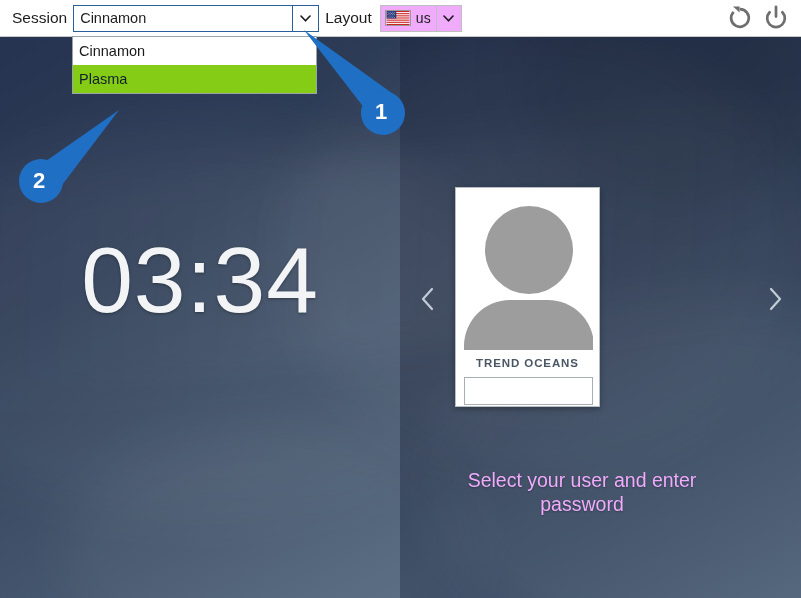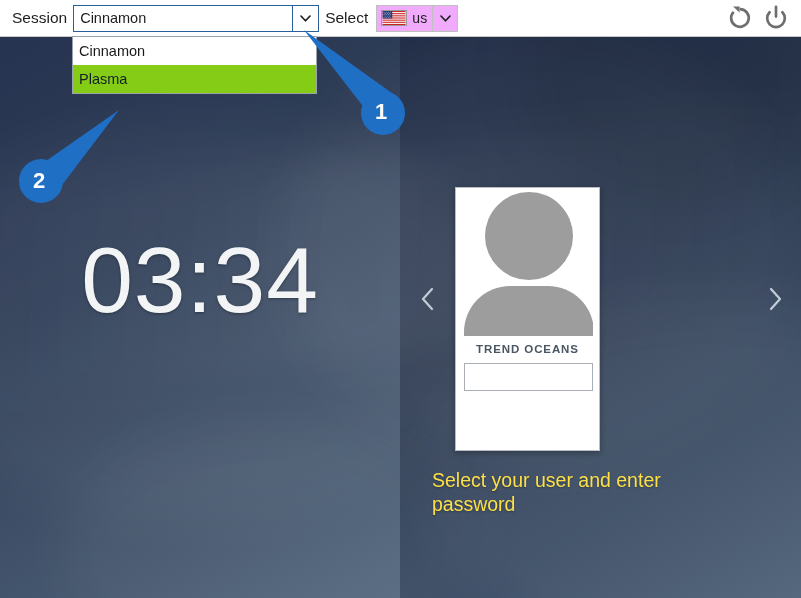--- a/index.html
+++ b/index.html
@@ -222,26 +222,26 @@
     font-weight: 300;
     text-shadow: 0 1px 3px rgba(0,0,0,0.35);
   }
 
   
   .user-card {
     position: absolute;
     left: 455px;
     top: 187px;
     width: 145px;
-    height: 264px;
+    height: 220px;
     background: #ffffff;
     border: 1px solid #b9bec4;
     box-shadow: 0 2px 6px rgba(0,0,0,0.30);
     z-index: 12;
-    padding: 0 8px 0 8px;
+    padding: 14px 8px 0 8px;
   }
   .avatar {
     position: relative;
     width: 129px;
     height: 148px;
     overflow: hidden;
     margin: 0 auto;
   }
   .avatar-head {
     position: absolute;
@@ -292,23 +292,24 @@
   .nav-next { left: 759px; }
 
   
   .hint {
     position: absolute;
     left: 432px;
     top: 468px;
     width: 300px;
     font-size: 19.5px;
     line-height: 1.25;
-    color: #fde047;
+    color: #f0abfc;
     z-index: 10;
     text-shadow: 0 1px 2px rgba(0,0,0,0.3);
+    text-align: center;
   }
 
   
   .annot-svg {
     position: absolute;
     inset: 0;
     width: 801px; height: 598px;
     z-index: 50;
     pointer-events: none;
   }
@@ -370,21 +371,21 @@
 
     <div class="combo">
       <span class="combo-value">Cinnamon</span>
       <span class="combo-arrow">
         <svg class="chev" viewBox="0 0 11 7">
           <polyline points="1,1 5.5,5.8 10,1" fill="none" stroke="#1a1a1a" stroke-width="1.6" stroke-linecap="round" stroke-linejoin="round"></polyline>
         </svg>
       </span>
     </div>
 
-    <span class="bar-label">Select</span>
+    <span class="bar-label">Layout</span>
 
     <div class="combo-layout">
       <svg class="flag" viewBox="0 0 26 16">
         <rect x="0" y="0" width="26" height="16" fill="#ffffff"></rect>
         <g fill="#cc2222">
           <rect x="0" y="0" width="26" height="1.23"></rect>
           <rect x="0" y="2.46" width="26" height="1.23"></rect>
           <rect x="0" y="4.92" width="26" height="1.23"></rect>
           <rect x="0" y="7.38" width="26" height="1.23"></rect>
           <rect x="0" y="9.84" width="26" height="1.23"></rect>

